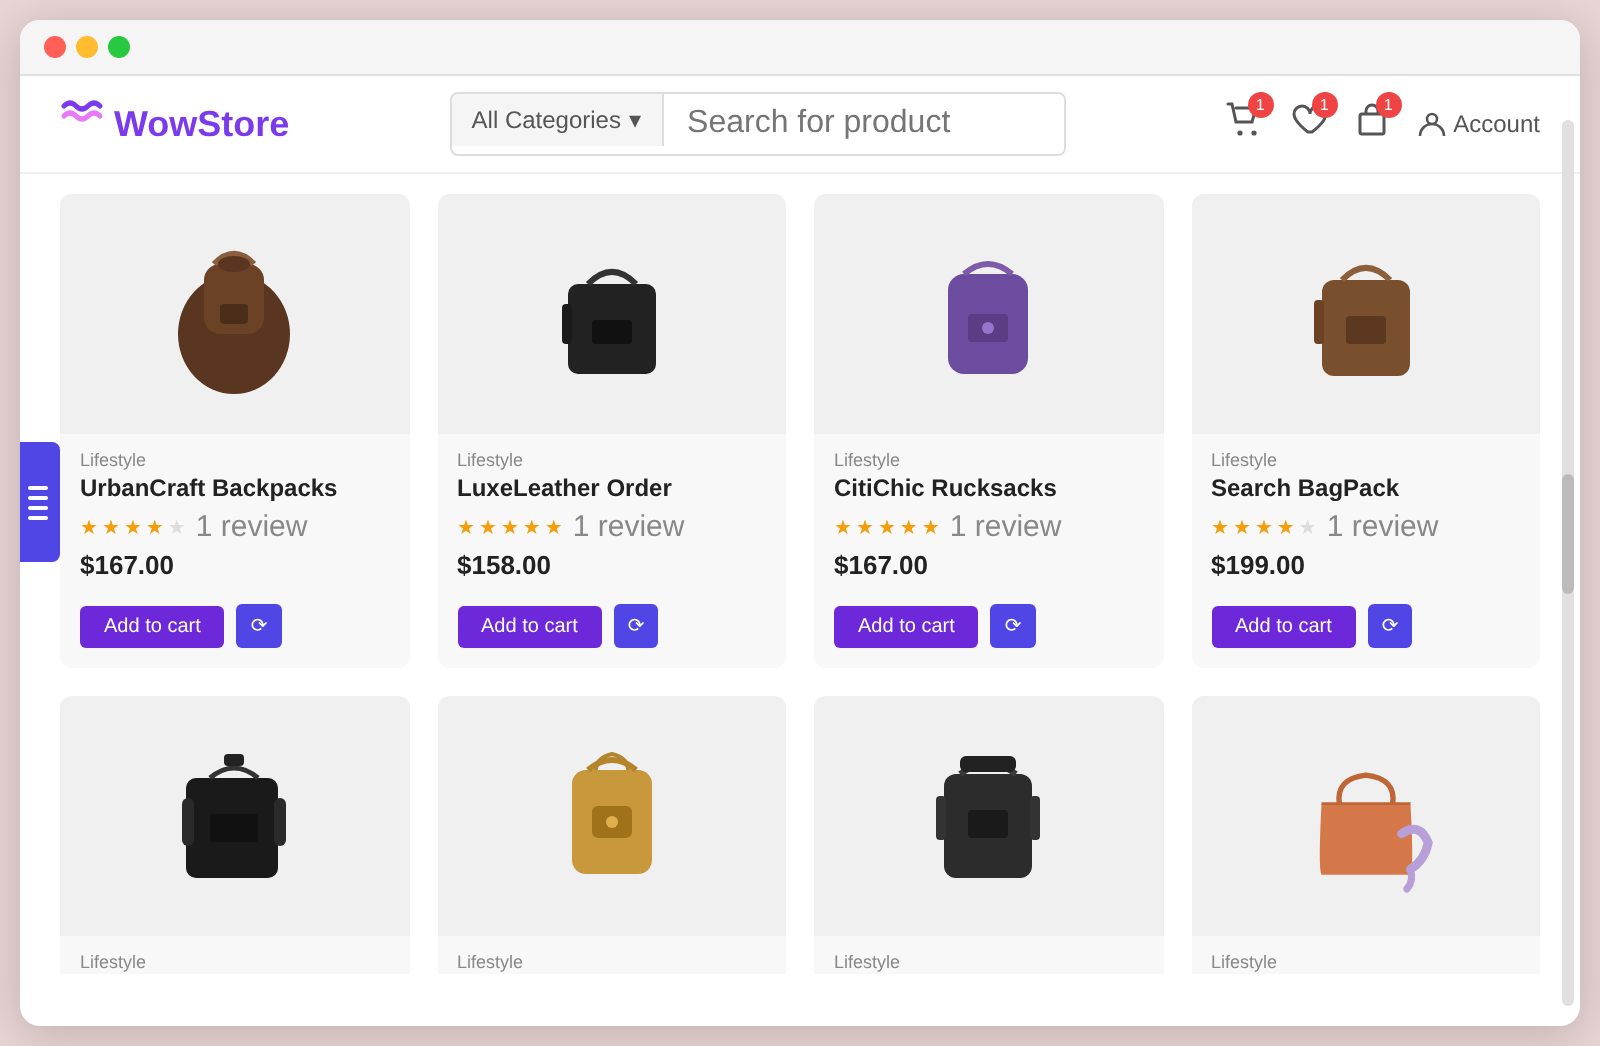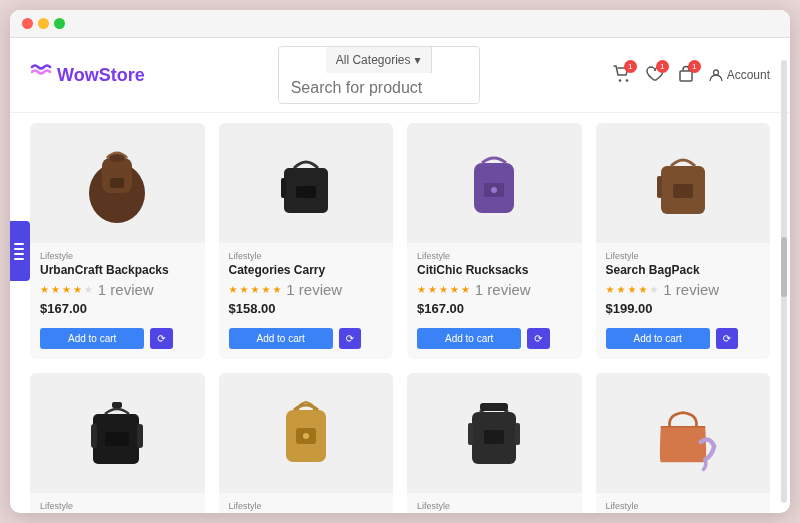--- a/index.html
+++ b/index.html
@@ -50,25 +50,24 @@
       font-size: 16px;
       color: #333;
     }
     .logo-icon {
       color: #7c3aed;
       font-size: 20px;
     }
     .logo-w { color: #7c3aed; font-weight: 900; font-size: 18px; }
     .search-bar {
       display: flex;
-      align-items: center;
+      align-items: flex-start;
       border: 1px solid #ddd;
       border-radius: 4px;
       overflow: hidden;
-      flex-direction: column;
     }
     .search-category {
       background: #f5f5f5;
       border: none;
       padding: 6px 10px;
       font-size: 12px;
       color: #555;
       cursor: pointer;
       border-right: 1px solid #ddd;
       display: flex;
@@ -200,25 +199,25 @@
       color: #222;
       margin-bottom: 8px;
     }
     .product-actions {
       display: flex;
       align-items: center;
       gap: 6px;
       padding: 0 10px;
     }
     .add-to-cart {
-      background: #3b82f6;
+      background: #6d28d9;
       color: white;
       border: none;
       border-radius: 3px;
-      padding: 5px 28px;
+      padding: 5px 12px;
       font-size: 10px;
       cursor: pointer;
       font-weight: 500;
     }
     .refresh-btn {
       background: #4f46e5;
       color: white;
       border: none;
       border-radius: 3px;
       padding: 5px 7px;
@@ -363,21 +362,21 @@
         <div class="product-image">
           <svg width="80" height="90" viewBox="0 0 80 90" fill="none">
             <rect x="18" y="30" width="44" height="45" rx="5" fill="#222"></rect>
             <path d="M28 30 Q40 18 52 30" stroke="#333" stroke-width="3" fill="none"></path>
             <rect x="30" y="48" width="20" height="12" rx="2" fill="#111"></rect>
             <rect x="15" y="40" width="5" height="20" rx="2" fill="#1a1a1a"></rect>
           </svg>
         </div>
         <div class="product-info">
           <div class="product-category">Lifestyle</div>
-          <div class="product-name">Categories Carry</div>
+          <div class="product-name">LuxeLeather Order</div>
           <div class="stars">
             <span class="star">★</span>
             <span class="star">★</span>
             <span class="star">★</span>
             <span class="star">★</span>
             <span class="star">★</span>
             <span class="review-count">1 review</span>
           </div>
           <div class="product-price">$158.00</div>
         </div>

